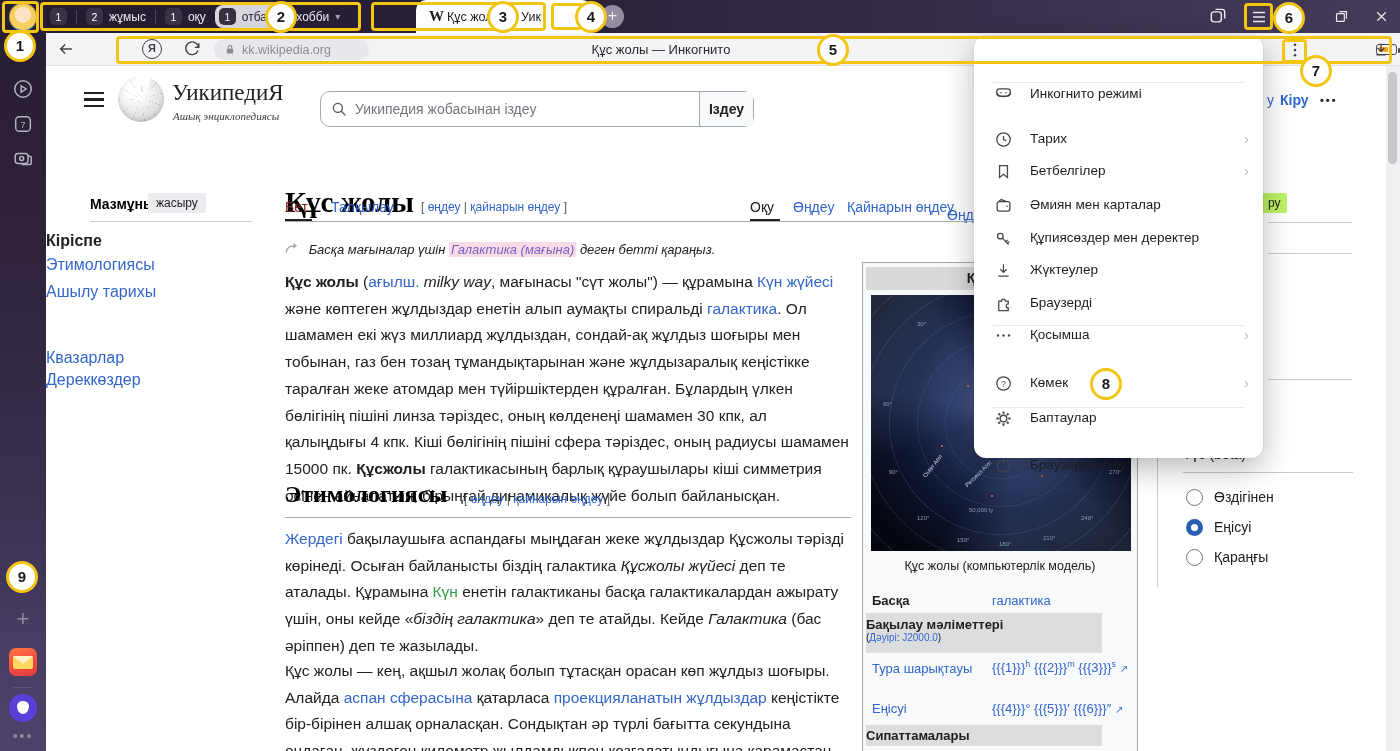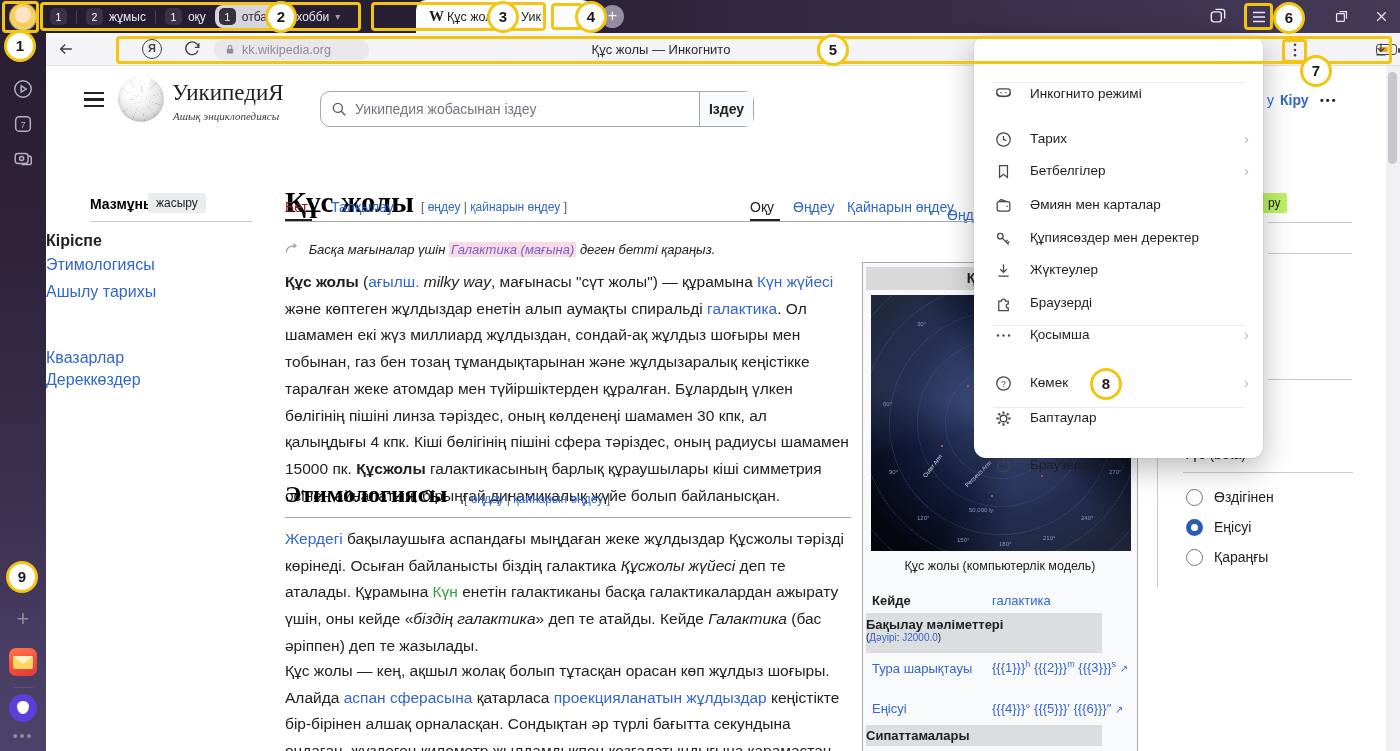--- a/index.html
+++ b/index.html
@@ -343,21 +343,21 @@
         <span class="gal-deg" style="left:210px; top:220px;">240°</span>
         <span class="gal-deg" style="left:238px; top:174px;">270°</span>
         <span class="gal-dot" style="left:96px; top:90px;"></span>
           <span class="gal-dot" style="left:70px; top:150px;"></span>
         <span class="gal-dot" style="left:150px; top:60px;"></span>
           <span class="gal-dot" style="left:190px; top:120px;"></span>
         <span class="gal-dot" style="left:170px; top:180px;"></span>
           <span class="gal-dot" style="left:120px; top:200px;"></span>
       </div>
       <div class="ib-caption">Құс жолы (компьютерлік модель)</div>
-      <div style="position:absolute; left:9px; top:330px;" class="ib-row-label">Кейде</div>
+      <div style="position:absolute; left:9px; top:330px;" class="ib-row-label">Басқа</div>
       <div style="position:absolute; left:129px; top:330px;" class="ib-blue">галактика</div>
       <div class="ib-sect" style="top:350px; height:40px; padding-top:4px;">
         <div>Бақылау мәліметтері</div>
         <div style="font-weight:normal; font-size:10px;"><span>(</span><span class="sg-link">Дәуірі</span><span>: </span><span class="sg-link">J2000.0</span><span>)</span></div>
       </div>
       <div style="position:absolute; left:9px; top:396px; width:110px; line-height:19px;" class="ib-blue">Тура шарықтауы</div>
       <div style="position:absolute; left:129px; top:396px;" class="ib-blue">
         <span><span>{{{1}}}</span><span class="sg-sup">h</span><span> {{{2}}}</span><span class="sg-sup">m</span><span> {{{3}}}</span><span class="sg-sup">s</span></span>
         <span class="ext-arrow">↗</span>
       </div>

